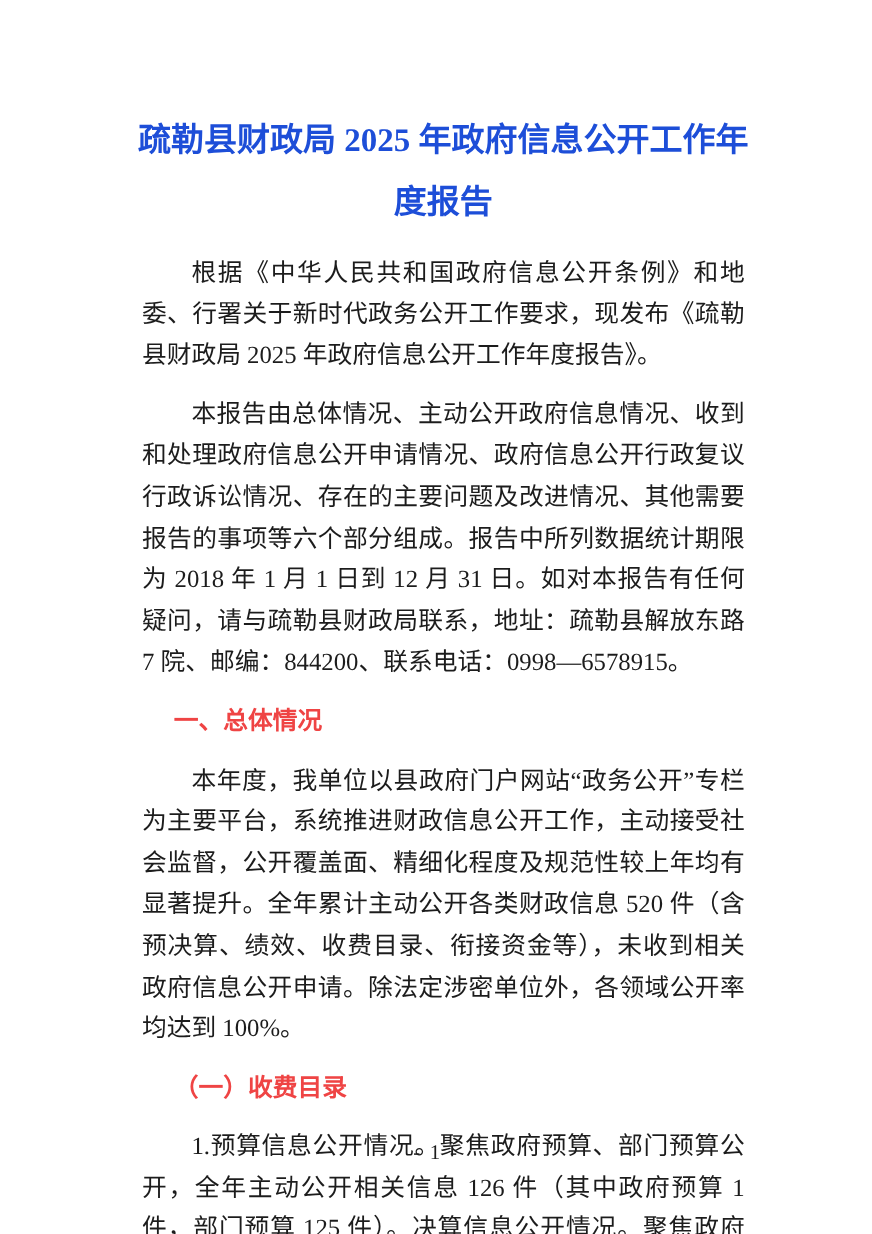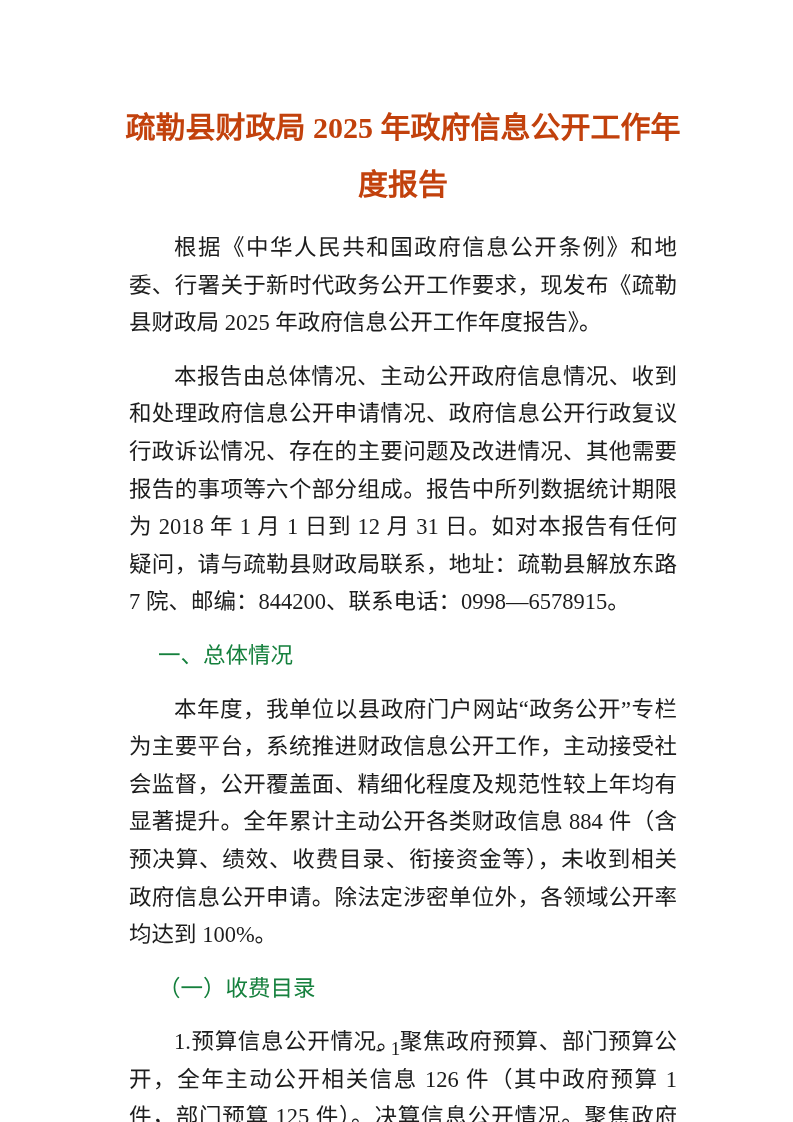--- a/index.html
+++ b/index.html
@@ -18,40 +18,40 @@
     overflow: hidden;
     color: #1c1c1c;
   }
   .doc-title {
     margin: 0 0 4px 0;
     font-family: "Liberation Serif", "DejaVu Serif", serif;
     font-weight: bold;
     font-size: 30px;
     line-height: 57px;
     text-align: center;
-    color: #c2410c;
+    color: #1d4ed8;
   }
   .para {
     margin: 16px;
     font-family: "Liberation Serif", "DejaVu Serif", serif;
     font-size: 22.5px;
     line-height: 37.6px;
     text-align: justify;
     text-justify: inter-ideograph;
     text-indent: 2em;
     color: #1c1c1c;
   }
   .heading {
     margin: 0;
     font-family: "Liberation Sans", "DejaVu Sans", sans-serif;
-    font-weight: normal;
+    font-weight: bold;
     font-size: 22.5px;
     line-height: 37.6px;
     text-indent: 2em;
-    color: #15803d;
+    color: #ef4444;
   }
   .page-number {
     position: absolute;
     top: 1036px;
     left: 0;
     right: 0;
     text-align: center;
     font-family: "Liberation Serif", "DejaVu Serif", serif;
     font-size: 19px;
     line-height: 26px;
@@ -67,21 +67,21 @@
   <h1 class="doc-title">疏勒县财政局 2025 年政府信息公开工作年度报告</h1>
 
   <div class="doc-body">
 
     <p class="para">根据《中华人民共和国政府信息公开条例》和地委、行署关于新时代政务公开工作要求，现发布《疏勒县财政局 2025 年政府信息公开工作年度报告》。</p>
 
     <p class="para">本报告由总体情况、主动公开政府信息情况、收到和处理政府信息公开申请情况、政府信息公开行政复议行政诉讼情况、存在的主要问题及改进情况、其他需要报告的事项等六个部分组成。报告中所列数据统计期限为 2018 年 1 月 1 日到 12 月 31 日。如对本报告有任何疑问，请与疏勒县财政局联系，地址：疏勒县解放东路 7 院、邮编：844200、联系电话：0998—6578915。</p>
 
     <h2 class="heading">一、总体情况</h2>
 
-    <p class="para">本年度，我单位以县政府门户网站“政务公开”专栏为主要平台，系统推进财政信息公开工作，主动接受社会监督，公开覆盖面、精细化程度及规范性较上年均有显著提升。全年累计主动公开各类财政信息 884 件（含预决算、绩效、收费目录、衔接资金等），未收到相关政府信息公开申请。除法定涉密单位外，各领域公开率均达到 100%。</p>
+    <p class="para">本年度，我单位以县政府门户网站“政务公开”专栏为主要平台，系统推进财政信息公开工作，主动接受社会监督，公开覆盖面、精细化程度及规范性较上年均有显著提升。全年累计主动公开各类财政信息 520 件（含预决算、绩效、收费目录、衔接资金等），未收到相关政府信息公开申请。除法定涉密单位外，各领域公开率均达到 100%。</p>
 
     <h3 class="heading">（一）收费目录</h3>
 
     <p class="para">1.预算信息公开情况。聚焦政府预算、部门预算公开，全年主动公开相关信息 126 件（其中政府预算 1 件，部门预算 125 件）。决算信息公开情况。聚焦政府决算、部门决算</p>
 
   </div>
 
   <div class="page-number">- 1 -</div>
 
 </div>

